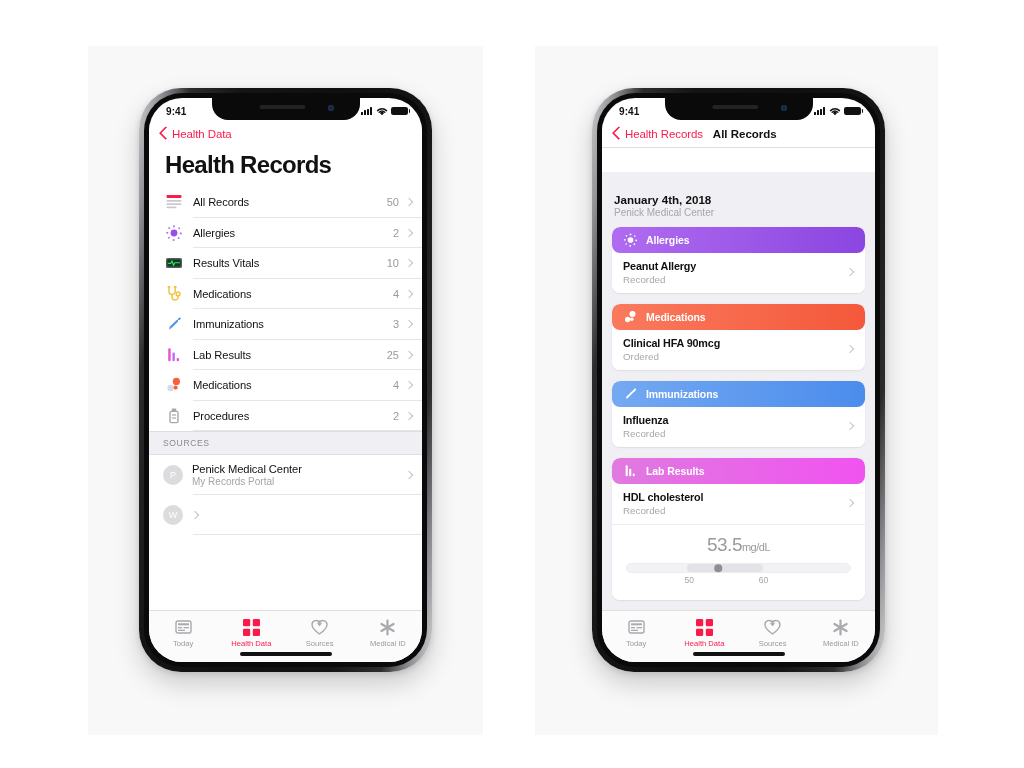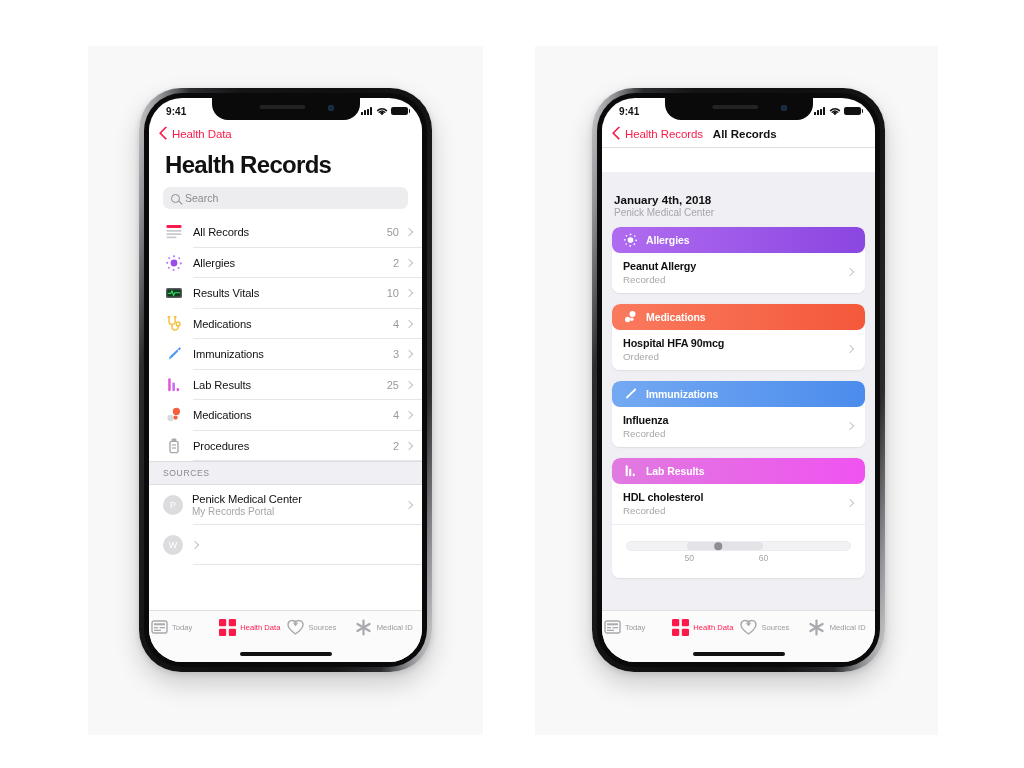--- a/index.html
+++ b/index.html
@@ -168,21 +168,21 @@
   .src-text{ flex:1; }
   .src-title{ font-size:11.2px; color:#111; letter-spacing:-.1px; }
   .src-sub{ font-size:10px; color:#a5a5aa; margin-top:1px; }
 
   
   .tabbar {
     position:absolute; left:0; right:0; bottom:0; height:52px;
     background:#fbfbfb; border-top:1px solid #dededf;
     display:flex; align-items:flex-start; padding-top:7px;
   }
-  .tab { flex:1; display:flex; flex-direction:row; align-items:center; gap:3px;text-align:center; }
+  .tab { flex:1; display:flex; flex-direction:column; align-items:center; gap:3px;text-align:center; }
   .tab-label{ font-size:7.6px; color:#9a9a9f; }
   .tab.active .tab-label{ color:#fb1b4b; }
   .tab-ico{ width:20px; height:18px; display:flex; align-items:center;
             justify-content:center; }
   .home-ind{
     position:absolute; bottom:6px; left:50%; transform:translateX(-50%);
     width:92px; height:3.6px; border-radius:2px; background:#111;
   }
 
   
@@ -257,26 +257,20 @@
           </div>
         </div>
 
         <div class="navbar">
           <span class="back-chevron"></span>
           <span class="back-label">Health Data</span>
         </div>
 
         <div class="large-title">Health Records</div>
 
-        <div class="search-wrap">
-          <div class="search">
-            <span class="search-glass"></span>
-            <span class="search-ph">Search</span>
-          </div>
-        </div>
 
         <div class="list" id="category-list">
             <div class="row">
               <span class="row-icon">
                 <svg width="18" height="18" viewBox="0 0 18 18">
                   <rect x="1.5" y="2" width="15" height="3" rx="1" fill="#fb1b4b"></rect>
                   <rect x="1.5" y="7" width="15" height="1.7" rx=".8" fill="#c9c9cf"></rect>
                   <rect x="1.5" y="10.3" width="15" height="1.7" rx=".8" fill="#c9c9cf"></rect>
                   <rect x="1.5" y="13.6" width="10" height="1.7" rx=".8" fill="#c9c9cf"></rect>
                 </svg>
@@ -528,21 +522,21 @@
                   <span class="hd-ico">
                     <svg width="18" height="18" viewBox="0 0 18 18">
                       <circle cx="11.4" cy="5.4" r="3.6" fill="#fff"></circle>
                       <circle cx="5.6" cy="12" r="3.2" fill="#fff"></circle>
                       <circle cx="10.6" cy="11.6" r="2.1" fill="#fff"></circle>
                     </svg>
                   </span>
                   <span>Medications</span>
                 </div>
                 <div class="card-row">
-                  <div class="ttl">Hospital HFA 90mcg</div>
+                  <div class="ttl">Clinical HFA 90mcg</div>
                   <div class="sub">Ordered</div>
                   <span class="chev2"></span>
                 </div>
               </div>
               <div class="card">
                 <div class="card-head" style="background:linear-gradient(90deg,#74a9f2,#4b8cec)">
                   <span class="hd-ico">
                     <svg width="18" height="18" viewBox="0 0 18 18">
                       <path d="M14.6 2.2 L16 3.6 L6.6 13 L4 14.6 L4.6 11.8 Z" fill="#fff"></path>
                       <path d="M4.6 11.8 L4 14.6 L6.6 13 Z" fill="#fff"></path>
@@ -567,20 +561,21 @@
                     </svg>
                   </span>
                   <span>Lab Results</span>
                 </div>
                 <div class="card-row">
                   <div class="ttl">HDL cholesterol</div>
                   <div class="sub">Recorded</div>
                   <span class="chev2"></span>
                 </div>
                 <div class="lab-body">
+                  <div class="lab-value"><span class="num">53.5</span><span class="unit">mg/dL</span></div>
                   <div class="slider">
                     <span class="slider-range"></span>
                     <span class="slider-knob"></span>
                   </div>
                   <div class="slider-ticks">
                     <span class="tick-a">50</span>
                     <span class="tick-b">60</span>
                   </div>
                 </div>
               </div>

